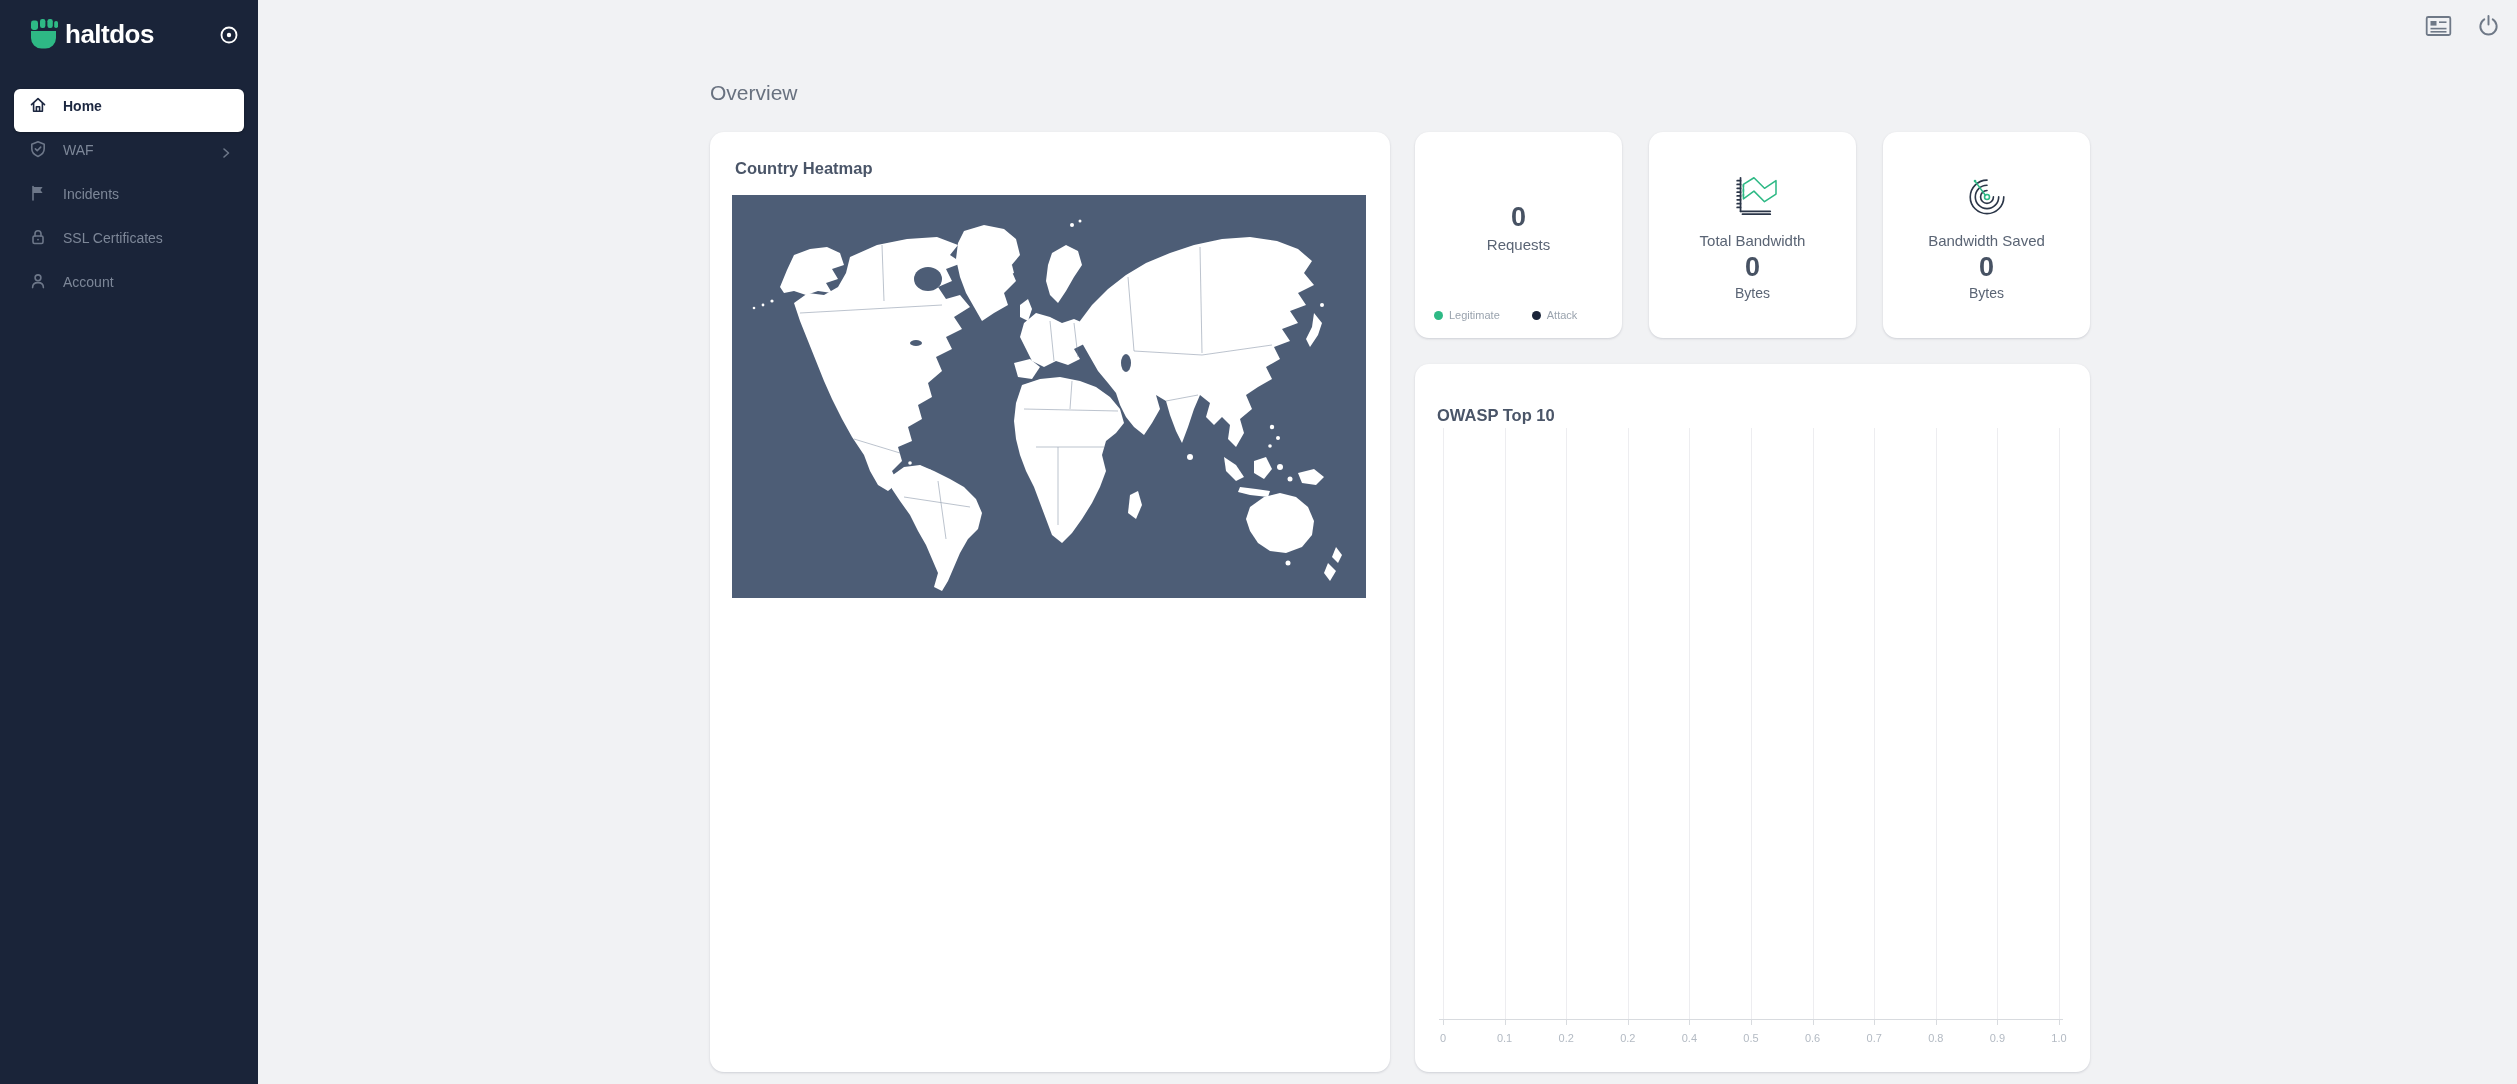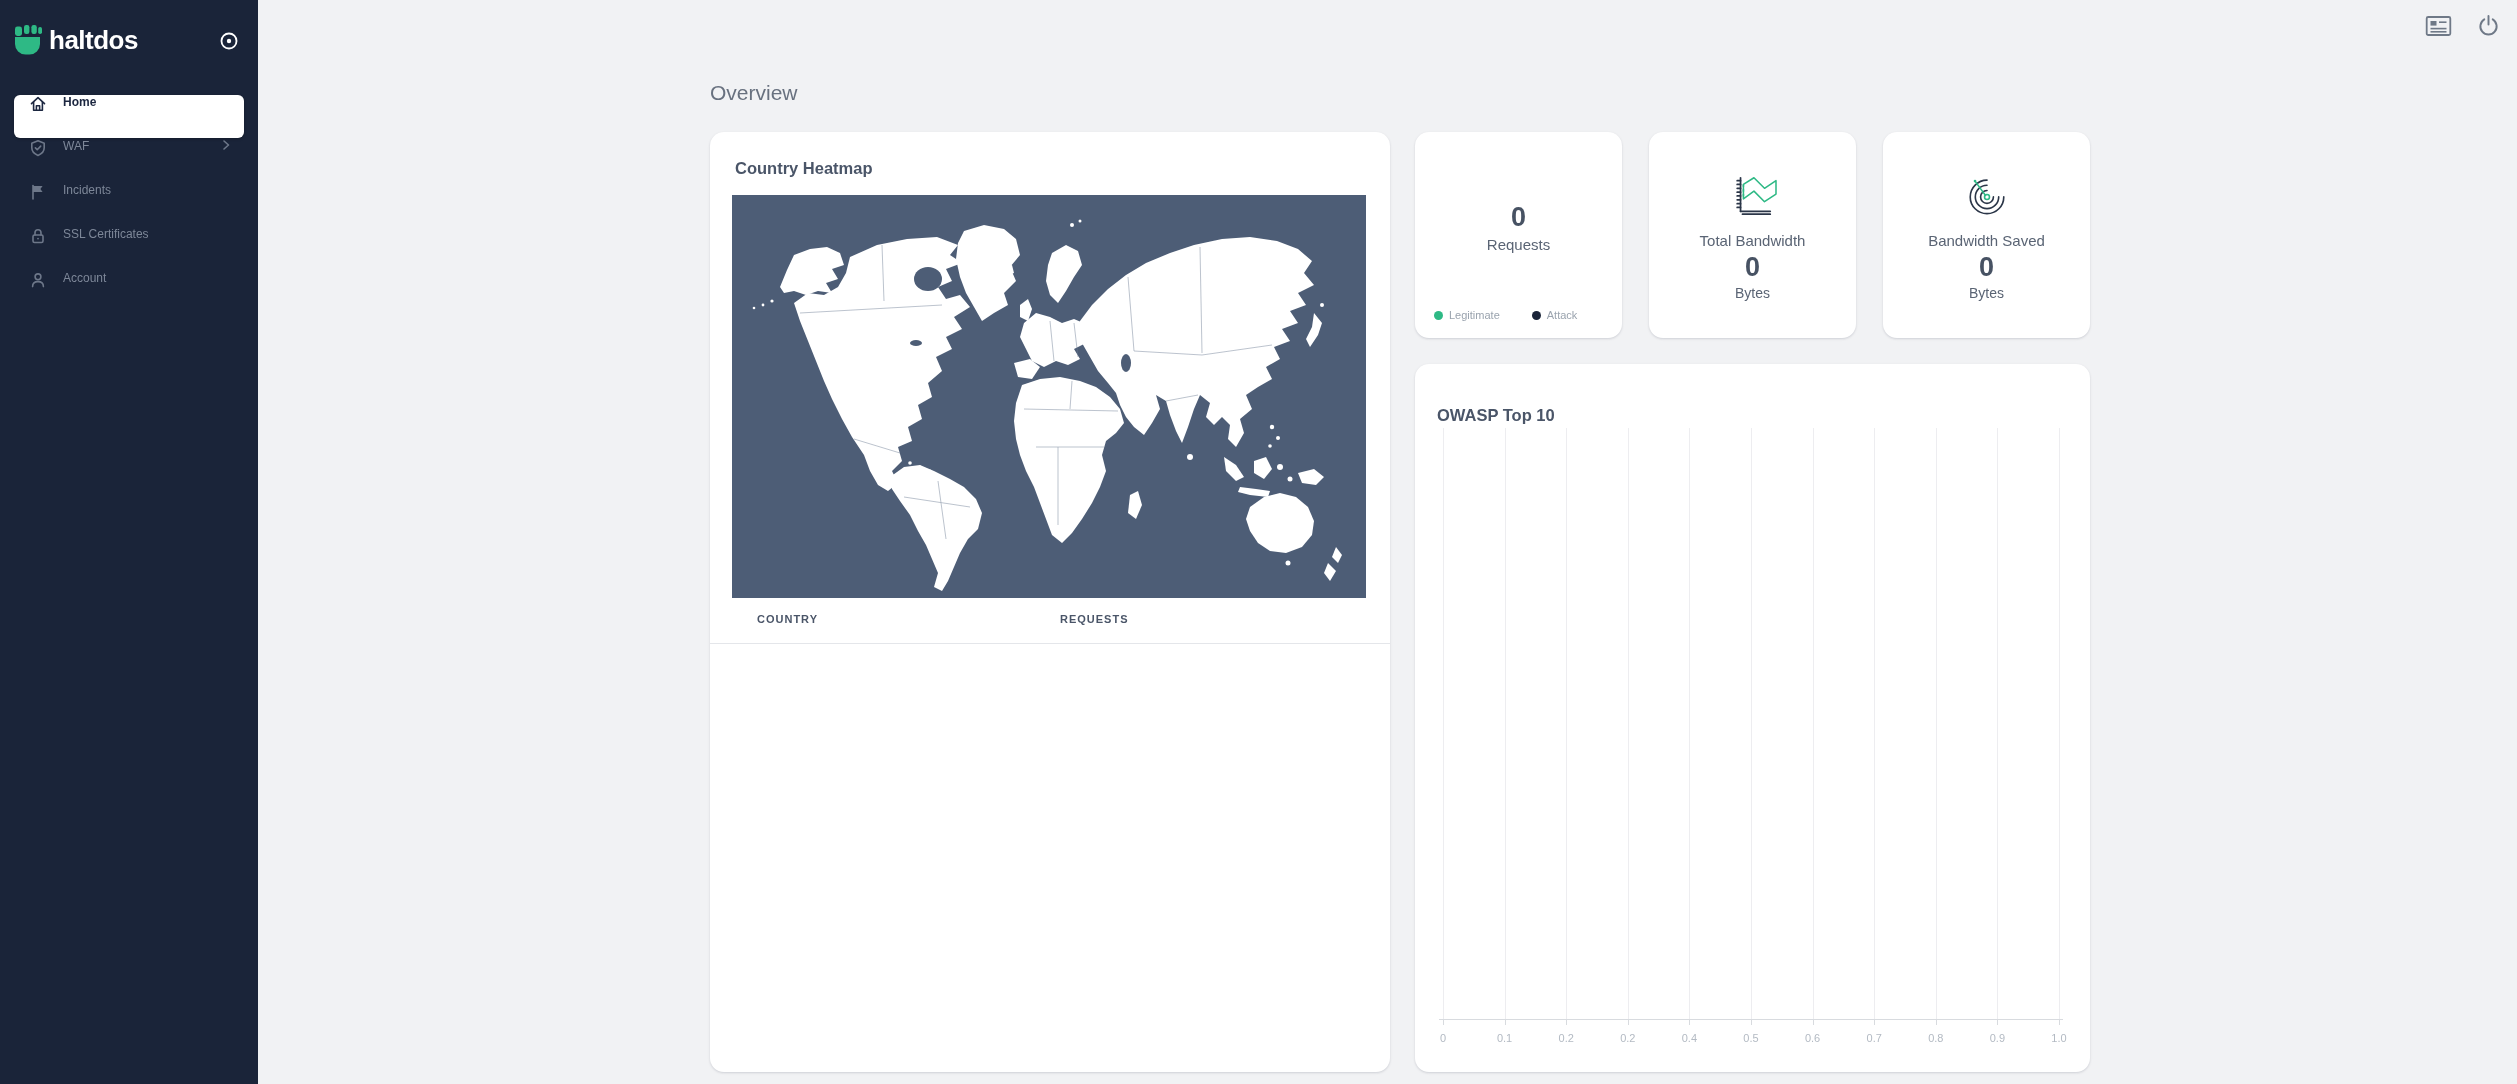--- a/index.html
+++ b/index.html
@@ -9,29 +9,29 @@
     background: #f1f2f4;
     position: relative;
     overflow: hidden;
     color: #4a5568;
   }
   
   .sidebar {
     position: absolute; left: 0; top: 0; width: 258px; height: 1084px;
     background: #1a2439;
   }
-  .logo-row { display: flex; align-items: center; padding: 25px 16px 0 13px; }
+  .logo-row { display: flex; align-items: center; padding: 19px 16px 0 13px; margin-left: 16px; }
   .logo-mark { width: 29px; height: 31px; flex: 0 0 auto; }
   .brand-name { color: #ffffff; font-size: 26px; font-weight: 700; letter-spacing: -0.5px; margin-left: 7px; flex: 1; }
   .target-btn { width: 26px; height: 26px; color: #ffffff; background: none; border: 0; cursor: pointer; padding: 0; display: flex; align-items: center; justify-content: center; }
   .nav { margin-top: 39px; }
   .nav-item {
     height: 43px; margin: 1px 14px; border-radius: 6px;
-    display: flex; align-items: flex-start; padding: 0 12px 18px 15px;
-    color: #7d8798; font-size: 12px; cursor: pointer;
+    display: flex; align-items: flex-end; padding: 0 12px 18px 15px;
+    color: #7d8798; font-size: 14px; cursor: pointer;
   }
   .nav-item .nav-icon { width: 18px; height: 18px; margin-right: 16px; color: #6d7789; flex: 0 0 auto; }
   .nav-item.active { background: #ffffff; color: #1c2740; font-weight: 700; box-shadow: 0 1px 3px rgba(0,0,0,.25); }
   .nav-item.active .nav-icon { color: #1c2740; }
   .nav-chevron { margin-left: auto; color: #6d7789; width: 12px; height: 12px; }
   
   .main { position: absolute; left: 258px; top: 0; right: 0; bottom: 0; background: #f1f2f4; padding-left: 26px; }
   .top-icons { position: absolute; top: 14px; right: 17px; display: flex; gap: 25px; align-items: center; color: #6f7987; }
   .icon-btn { background: none; border: 0; padding: 0; color: #6f7987; cursor: pointer; display: flex; }
   .content { position: absolute; left: 452px; top: 0; width: 1380px; }
@@ -250,24 +250,20 @@
               <path d="M402,156 L470,160 L540,150"></path>
               <path d="M468,52 L470,158"></path>
               <path d="M434,206 L466,200"></path>
               <path d="M318,126 L322,166"></path>
               <path d="M342,128 L346,162"></path>
               <path d="M150,50 L152,106"></path>
             </g>
           </svg>
         </div>
 
-        <div class="geo-head">
-          <span class="geo-col country">COUNTRY</span>
-          <span class="geo-col requests">REQUESTS</span>
-        </div>
       </section>
 
       <div class="right-col">
         <div class="stats-row">
 
           <section class="card stat-card requests-card">
             <div class="stat-center">0</div>
             <div class="stat-sub">Requests</div>
             <div class="legend">
               <span class="legend-item">

